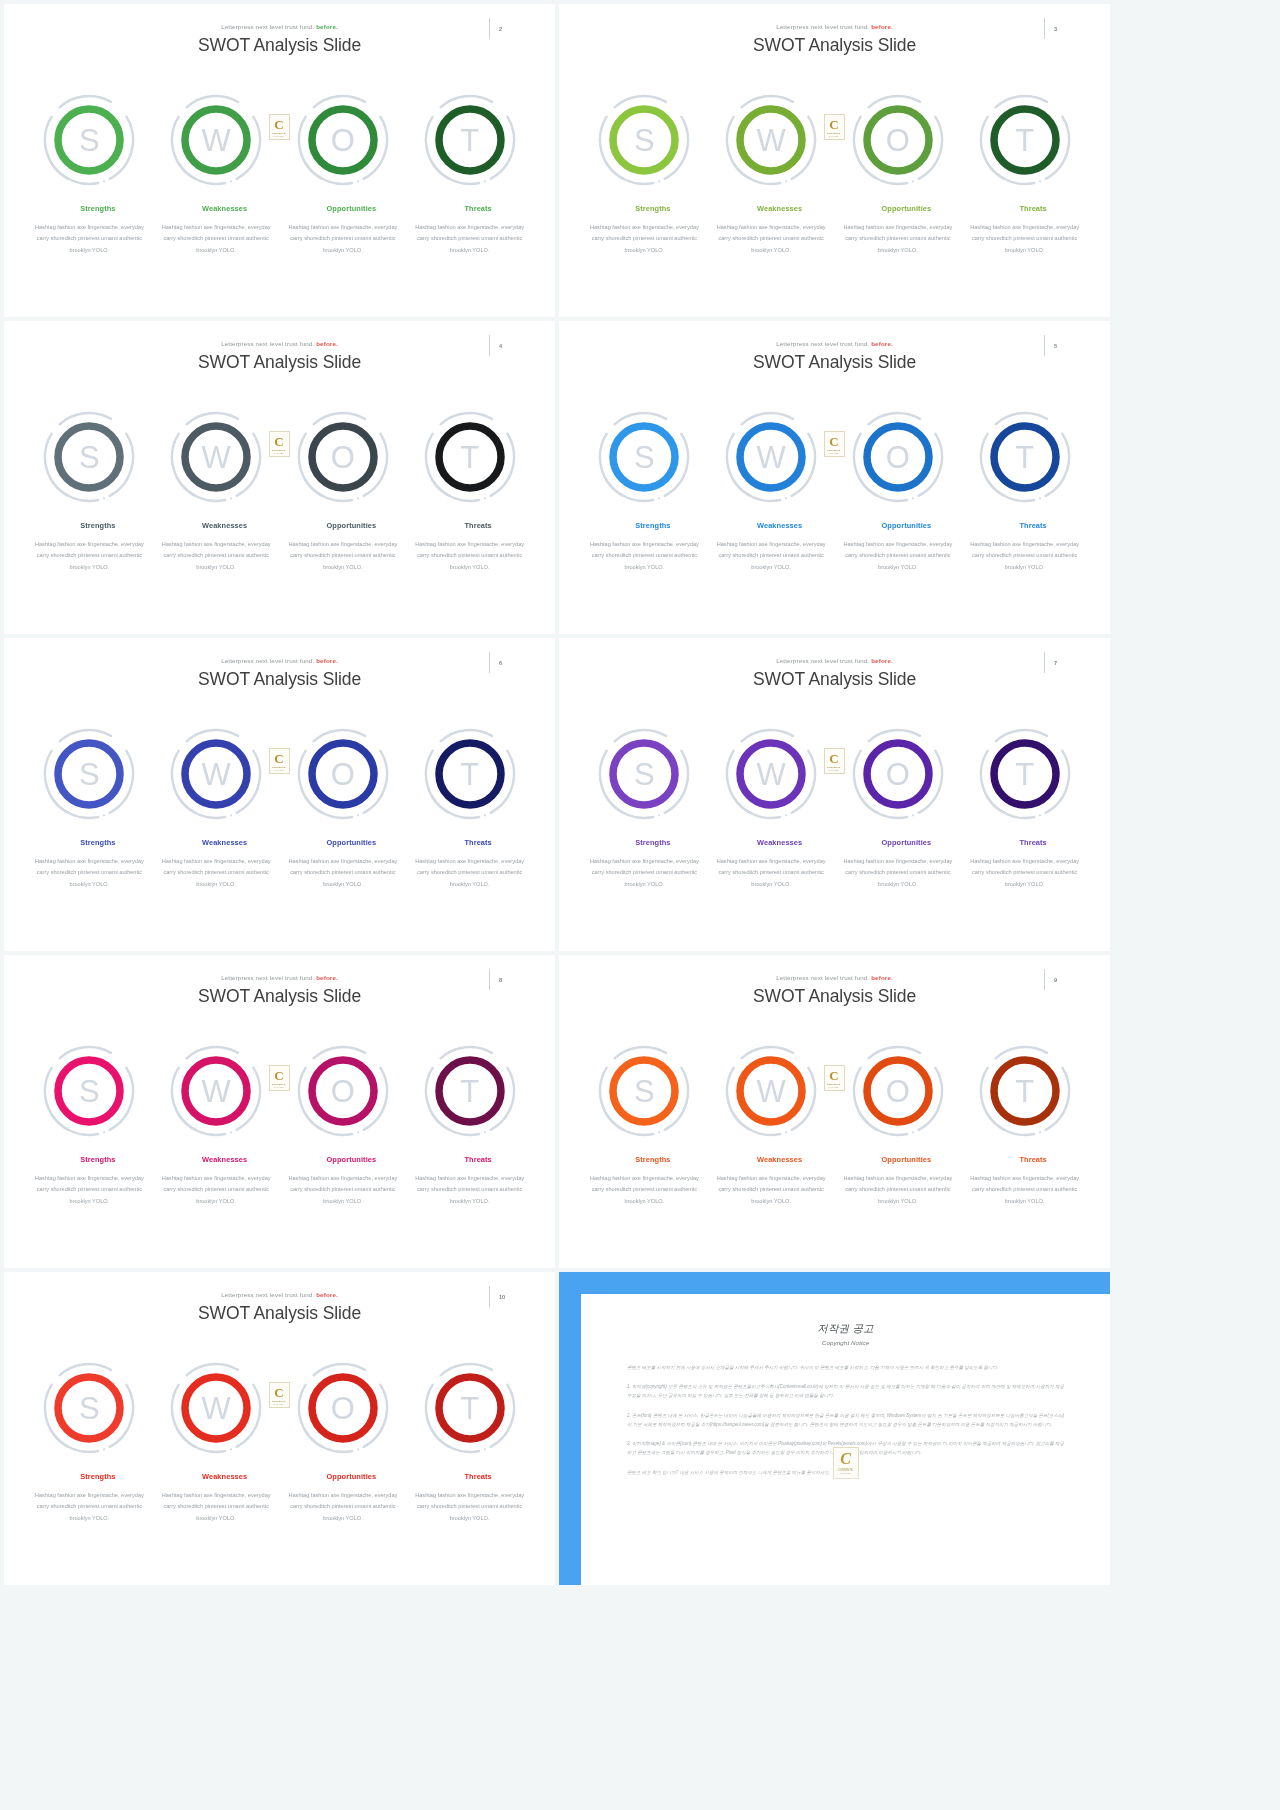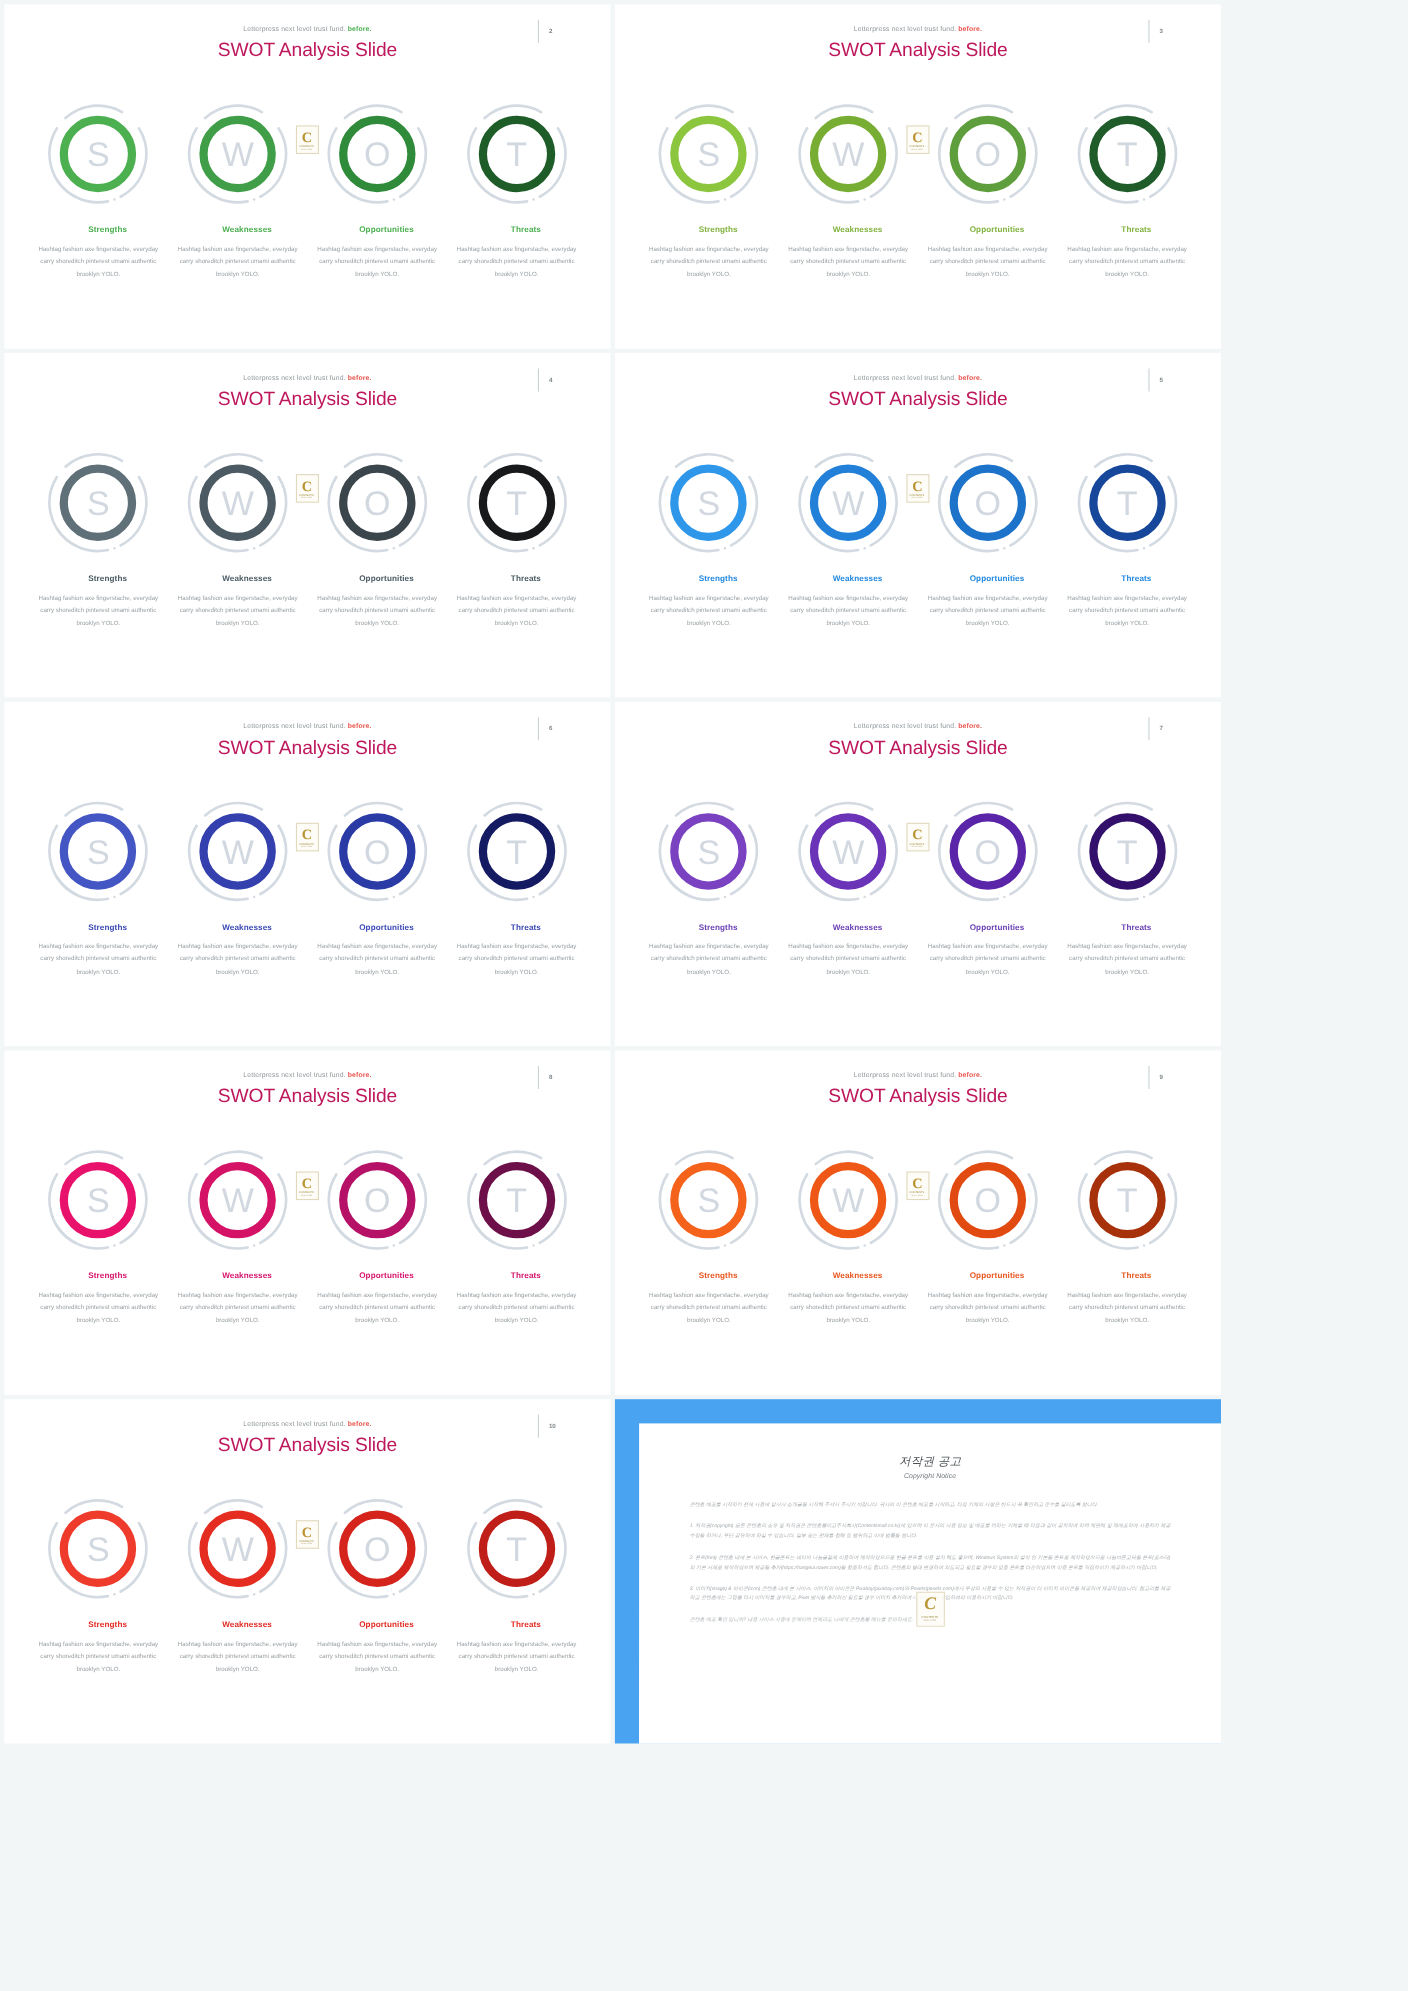--- a/index.html
+++ b/index.html
@@ -32,21 +32,21 @@
     font-size: 6.2px; letter-spacing: .15px;
     color: #8e9699;
     white-space: nowrap;
   }
   .kicker .accent { font-weight: 700; }
 
   .slide-title {
     position: absolute; top: 31px; left: 0; right: 0;
     text-align: center;
     font-size: 17.5px; font-weight: 400;
-    color: #be185d;
+    color: #404040;
     letter-spacing: -.1px;
   }
 
   .pagemark {
     position: absolute; top: 14px; right: 38px;
     width: 28px; height: 22px;
   }
   .pagemark .bar {
     position: absolute; left: 0; top: 0;
     width: 1px; height: 21px; background: #c9d2d5;

